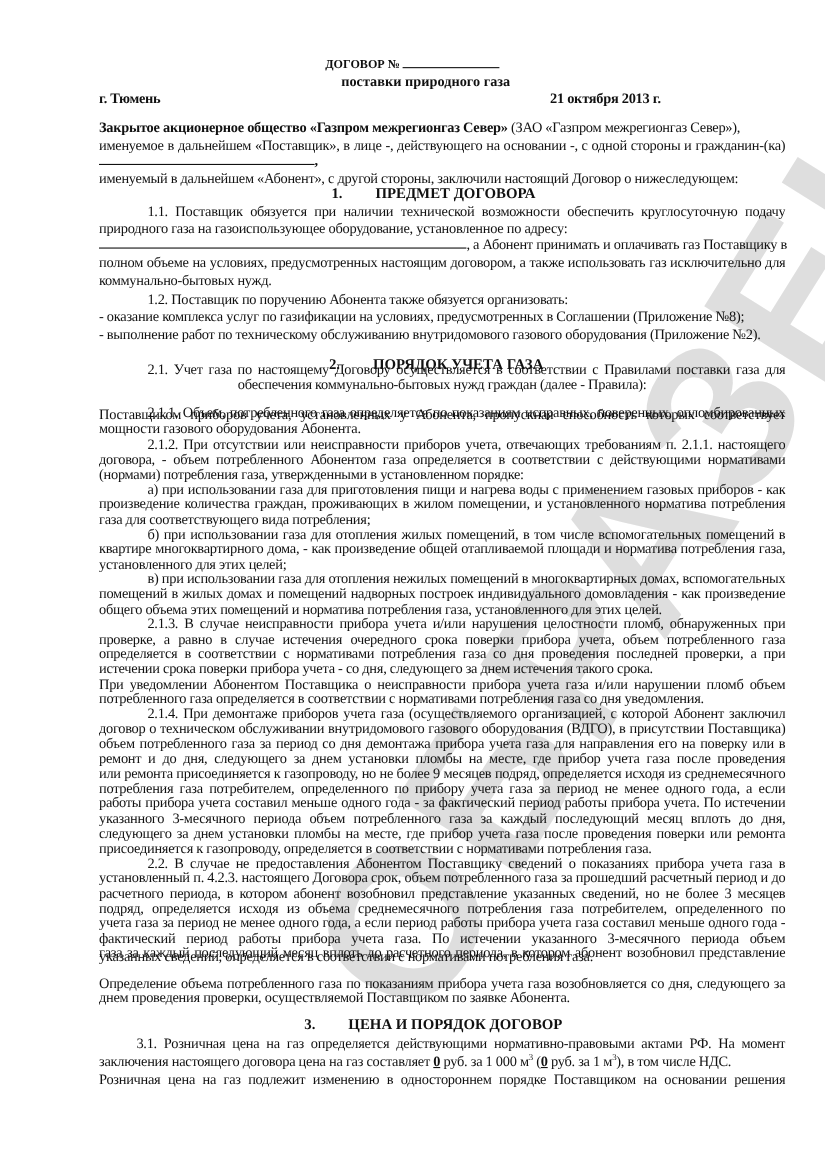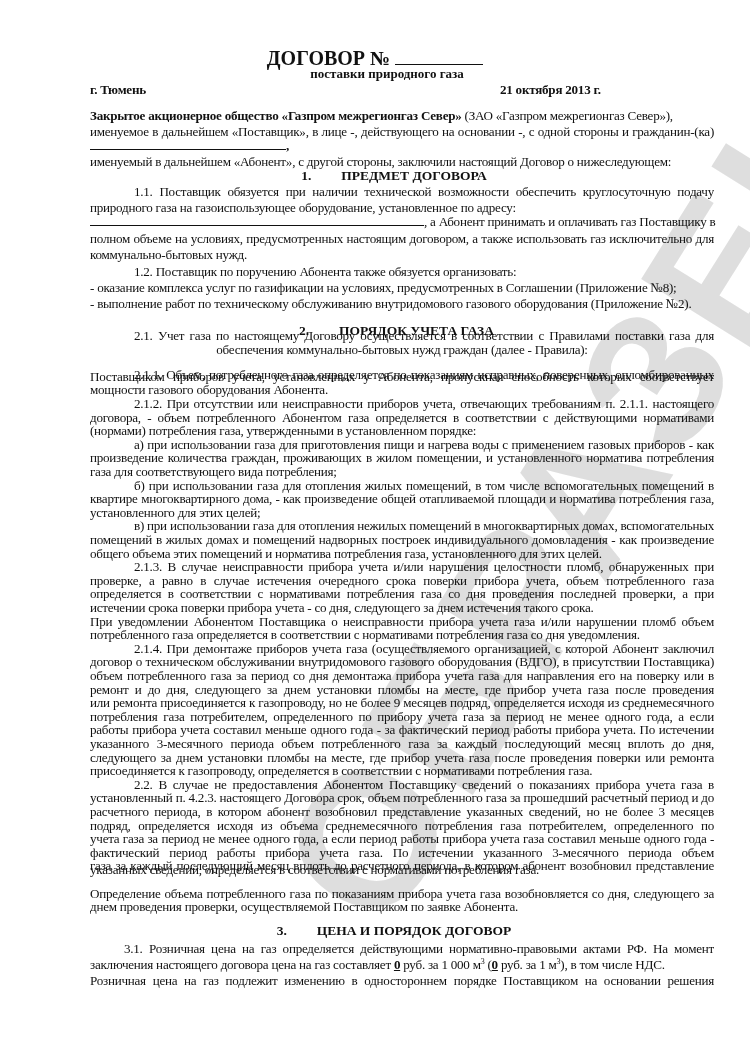--- a/index.html
+++ b/index.html
@@ -25,21 +25,21 @@
   .hdr .num { display: inline-block; width: 40px; text-align: left; }
 </style>
 </head>
 <body>
 
 <div class="page">
   <div class="watermark">ОБРАЗЕЦ</div>
 
   <div class="content">
 
-    <div class="title" style="top:49px;font-size:20px;line-height:18px;">
+    <div class="title" style="top:49px;font-size:11px;line-height:18px;">
       <span>ДОГОВОР №</span>
       <span class="blank" style="width:88px;height:12px;"></span>
     </div>
     <div class="title" style="top:66px;font-size:13px;line-height:16px;padding-left:24px;box-sizing:border-box;">поставки природного газа</div>
 
     <div class="ln b" style="top:81px;">г. Тюмень</div>
     <div class="ln b" style="top:81px;left:500px;width:214px;text-align:left;">21 октября 2013 г.</div>
 
     <div class="ln" style="top:107px;">
       <span class="b">Закрытое акционерное общество «Газпром межрегионгаз Север»</span><span>  (ЗАО «Газпром межрегионгаз Север»),</span>

